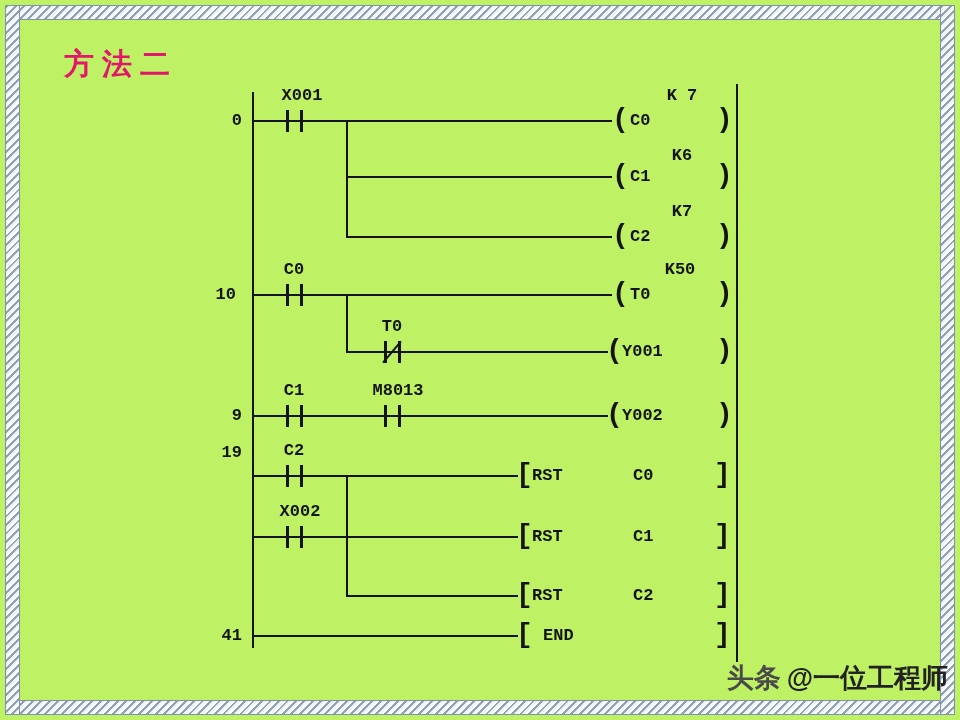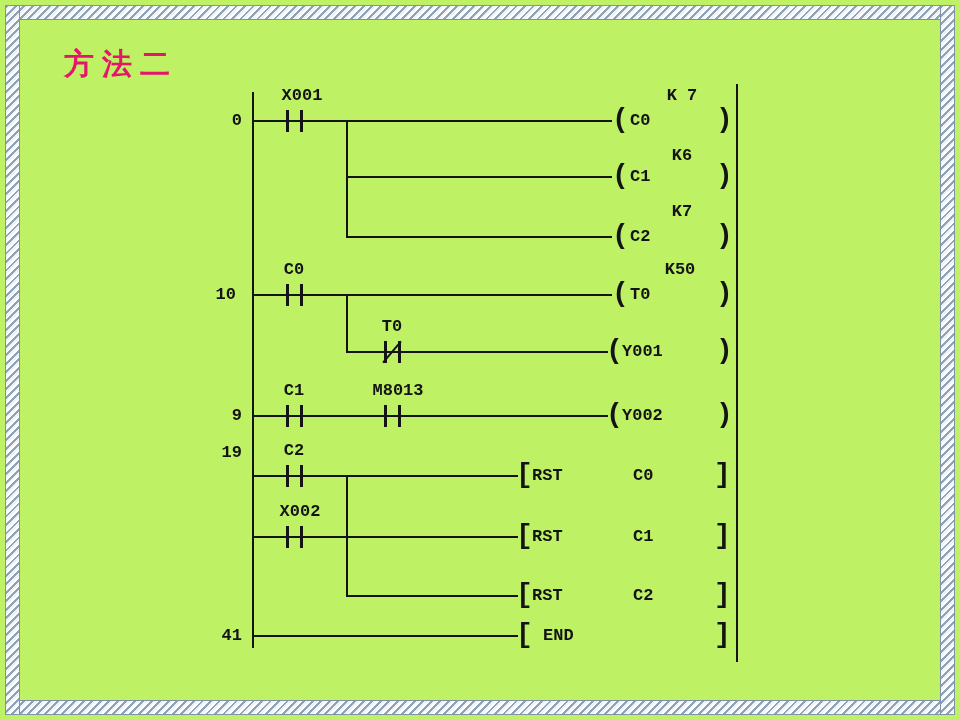--- a/index.html
+++ b/index.html
@@ -134,14 +134,17 @@
     <div class="sym" style="left:714px; top:581px;">]</div>
 
     <div class="rnum" style="left:206px; top:626px;">41</div>
     <div class="hline" style="left:252px; top:635px; width:266px;"></div>
     <div class="sym" style="left:516px; top:621px;">[</div>
     <div class="lbl" style="left:532px; top:626px;margin-left:11px;">END</div>
     <div class="sym" style="left:714px; top:621px;">]</div>
 
   </div>
 
+  <div class="watermark">
+    <span class="prefix">头条</span><span>@一位工程师</span>
+  </div>
 
 </div>
 
 </body></html>

